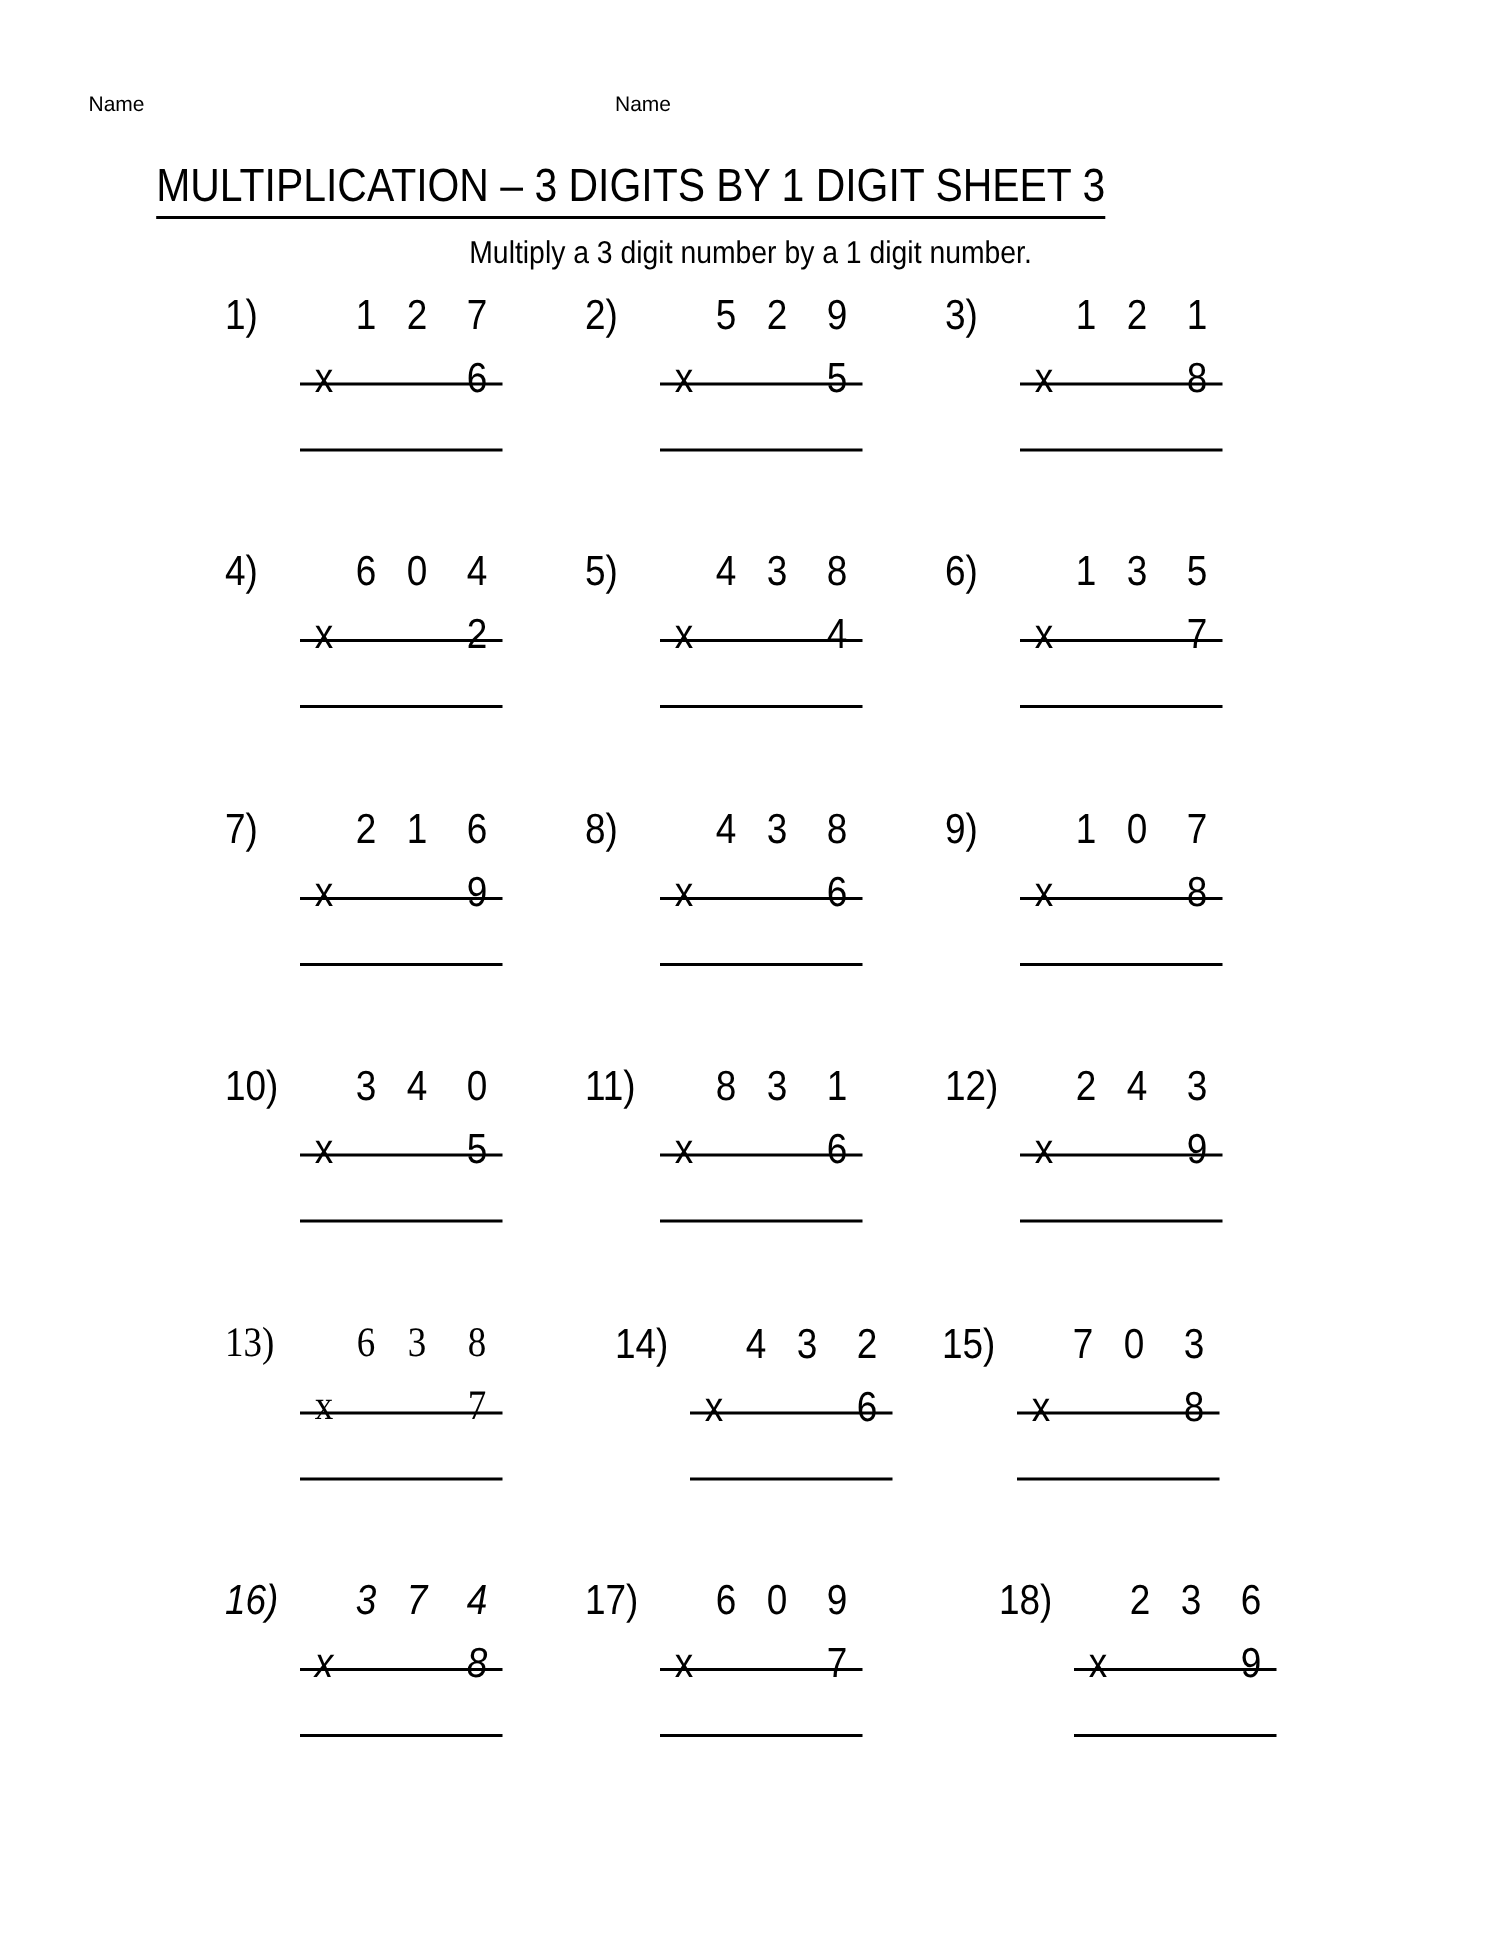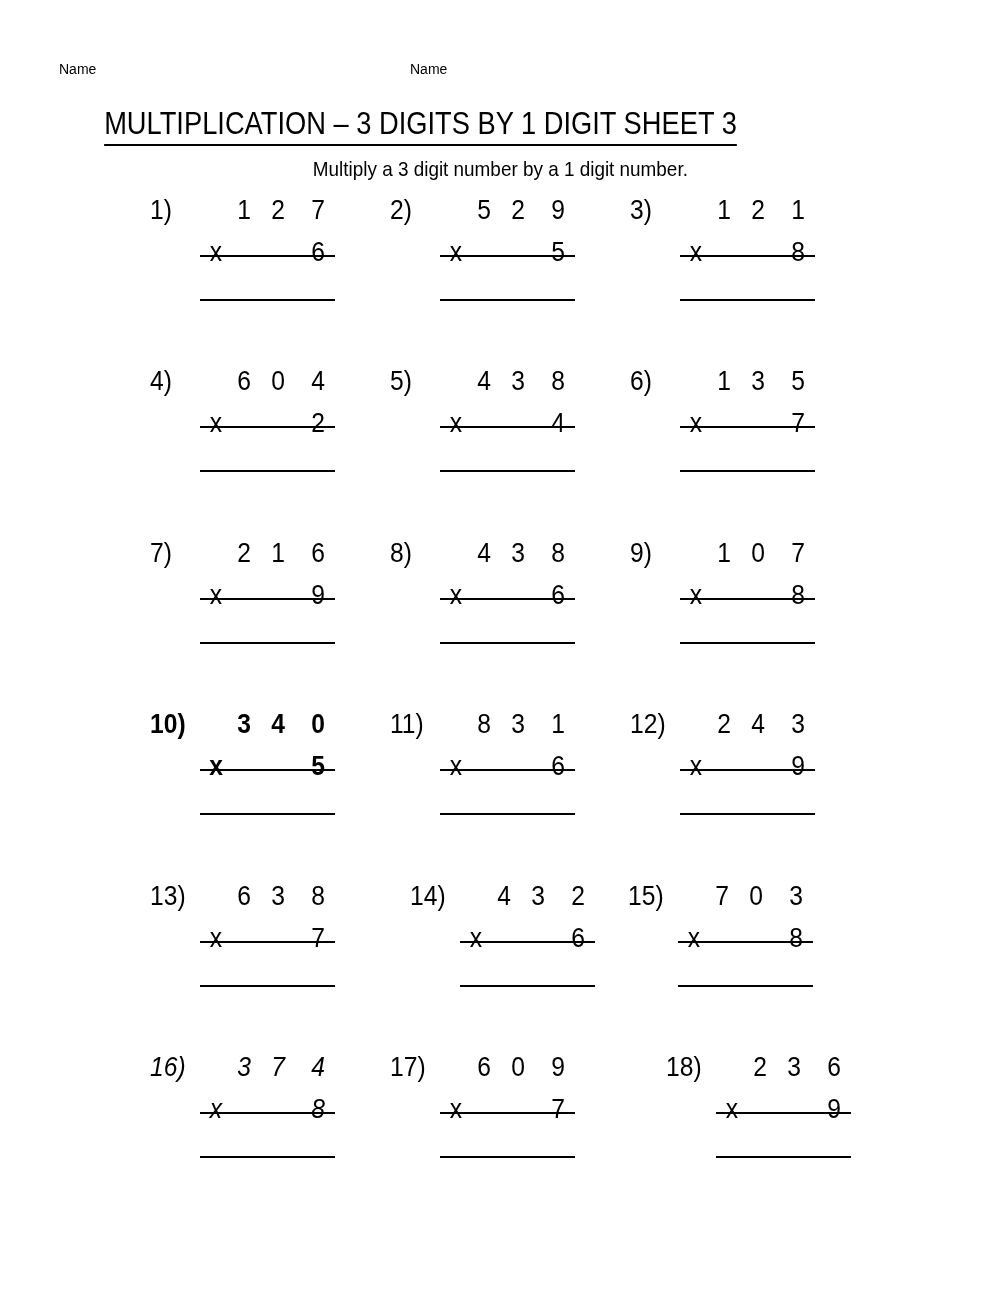--- a/index.html
+++ b/index.html
@@ -210,21 +210,21 @@
       <div class="problem" style="left: 630px; top: 537px;">
         <span class="pnum">9)</span>
         <span class="digit" style="left: 84px;">1</span>
         <span class="digit" style="left: 118px;">0</span>
         <span class="digit" style="left: 158px;">7</span>
         <span class="times">x</span>
         <span class="multiplier">8</span>
         <div class="rule rule-1"></div>
         <div class="rule rule-2"></div>
       </div>
-      <div class="problem" style="left: 150px; top: 708px; font-weight: bold;">
+      <div class="problem" style="left: 150px; top: 708px;">
         <span class="pnum">10)</span>
         <span class="digit" style="left: 84px;">3</span>
         <span class="digit" style="left: 118px;">4</span>
         <span class="digit" style="left: 158px;">0</span>
         <span class="times">x</span>
         <span class="multiplier">5</span>
         <div class="rule rule-1"></div>
         <div class="rule rule-2"></div>
       </div>
       <div class="problem" style="left: 390px; top: 708px;">
@@ -240,21 +240,21 @@
       <div class="problem" style="left: 630px; top: 708px;">
         <span class="pnum">12)</span>
         <span class="digit" style="left: 84px;">2</span>
         <span class="digit" style="left: 118px;">4</span>
         <span class="digit" style="left: 158px;">3</span>
         <span class="times">x</span>
         <span class="multiplier">9</span>
         <div class="rule rule-1"></div>
         <div class="rule rule-2"></div>
       </div>
-      <div class="problem" style="left: 150px; top: 880px;">
+      <div class="problem" style="left: 150px; top: 880px; font-family: Liberation Serif, serif;">
         <span class="pnum">13)</span>
         <span class="digit" style="left: 84px;">6</span>
         <span class="digit" style="left: 118px;">3</span>
         <span class="digit" style="left: 158px;">8</span>
         <span class="times">x</span>
         <span class="multiplier">7</span>
         <div class="rule rule-1"></div>
         <div class="rule rule-2"></div>
       </div>
       <div class="problem" style="left: 410px; top: 880px;">

